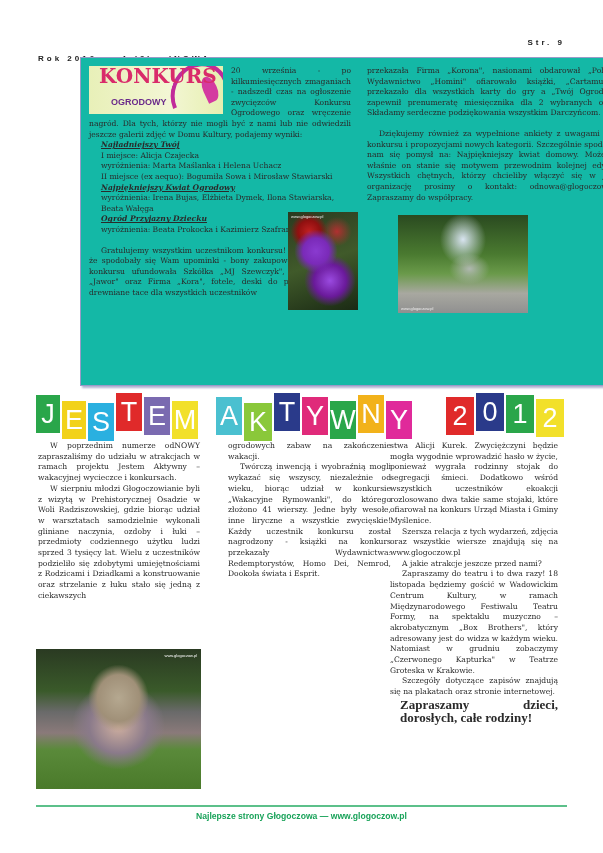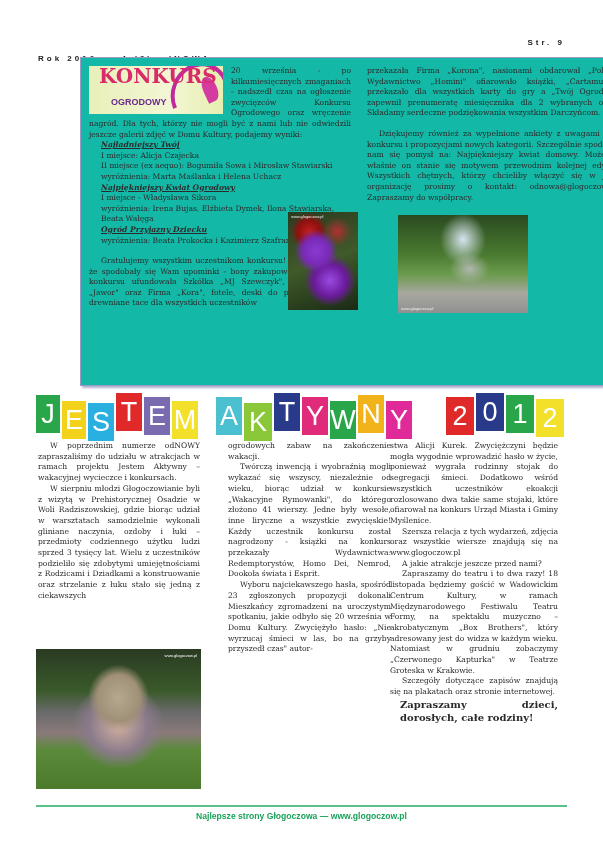--- a/index.html
+++ b/index.html
@@ -27,21 +27,21 @@
   .tile{position:absolute;top:0;height:38px;font-family:"Liberation Sans",sans-serif;color:#fff;font-size:27px;text-align:center;line-height:38px;}
   .cols{position:absolute;top:441px;font-size:7.6px;line-height:10.7px;}
   .colA{left:38px;width:162px;}
   .colB{left:228px;width:163px;}
   .colC{left:390px;width:168px;}
   .photo{position:absolute;left:36px;top:649px;width:165px;height:140px;background:
     radial-gradient(ellipse at 50% 35%,#b5a890 0,#a09078 18%,transparent 26%),
     radial-gradient(ellipse at 50% 55%,#d0b0a0 0,#8a7a8a 25%,transparent 40%),
     linear-gradient(180deg,#2a3a22 0,#3a5a2a 30%,#6a6a6a 45%,#8a7a7a 60%,#5a8a3a 72%,#4a7a2a 100%);}
   .photo .wm{right:4px;top:4px;color:#fff;}
-  .bstrong{font-weight:bold;font-size:10px;line-height:13px;padding-left:10px;}
+  .bstrong{font-weight:bold;font-size:13px;line-height:13px;padding-left:10px;font-family:Liberation Serif, serif;}
   .footline{position:absolute;left:36px;top:805px;width:531px;height:2px;background:#5cc08a;}
   .foot{position:absolute;left:0;width:603px;top:811px;text-align:center;font-family:"Liberation Sans",sans-serif;font-weight:bold;font-size:8.6px;color:#1aa35a;}
 </style>
 </head>
 <body>
 
 <div class="hdr">
   <span class="l">Rok 2012 nr 4 (9) odNOWA</span>
   <span class="r">Str. 9</span>
 </div>
@@ -50,24 +50,23 @@
   <div class="c1 txt">
     <div class="logo">
       <div class="sw"></div>
       <div class="lf"></div>
       <div class="k">KONKURS</div>
       <div class="o">OGRODOWY</div>
     </div>
     <p class="p">20 września - po kilkumiesięcznych zmaganiach - nadszedł czas na ogłoszenie zwycięzców Konkursu Ogrodowego oraz wręczenie nagród. Dla tych, którzy nie mogli być z nami lub nie odwiedzili jeszcze galerii zdjęć w Domu Kultury, podajemy wyniki:</p>
     <div class="cat">Najładniejszy Twój</div>
     <div class="sub">I miejsce: Alicja Czajecka</div>
+    <div class="sub">wyróżnienia: Marta Maślanka i Helena Uchacz</div>
     <div class="sub">II miejsce (ex aequo): Bogumiła Sowa i Mirosław Stawiarski</div>
-    <div class="sub">wyróżnienia: Marta Maślanka i Helena Uchacz</div>
     <div class="cat">Najpiękniejszy Kwiat Ogrodowy</div>
-    <div class="sub">I miejsce - Władysława Sikora</div>
     <div class="sub">wyróżnienia: Irena Bujas, Elżbieta Dymek, Ilona Stawiarska, Beata Wałęga</div>
     <div class="cat">Ogród Przyjazny Dziecku</div>
     <div class="sub">wyróżnienia: Beata Prokocka i Kazimierz Szafraniec</div>
     <p class="p ind" style="margin-top:10px">Gratulujemy wszystkim uczestnikom konkursu! Mamy nadzieję, że spodobały się Wam upominki - bony zakupowe dla laureatów konkursu ufundowała Szkółka „MJ Szewczyk", Szkółka „Gaj", „Jawor" oraz Firma „Kora", fotele, deski do prasowania oraz drewniane tace dla wszystkich uczestników</p>
   </div>
   <div class="c2 txt" style="top:8px">
     <p class="p">przekazała Firma „Korona", nasionami obdarował „Polan", Wydawnictwo „Homini" ofiarowało książki, „Cartamundi" przekazało dla wszystkich karty do gry a „Twój Ogrodnik" zapewnił prenumeratę miesięcznika dla 2 wybranych osób. Składamy serdeczne podziękowania wszystkim Darczyńcom.</p>
     <p class="p ind" style="margin-top:10px">Dziękujemy również za wypełnione ankiety z uwagami dot. konkursu i propozycjami nowych kategorii. Szczególnie spodobał nam się pomysł na: Najpiękniejszy kwiat domowy. Może to właśnie on stanie się motywem przewodnim kolejnej edycji? Wszystkich chętnych, którzy chcieliby włączyć się w jego organizację prosimy o kontakt: odnowa@glogoczow.pl. Zapraszamy do współpracy.</p>
   </div>
 </div>
@@ -102,21 +101,20 @@
   <p class="p ind">W poprzednim numerze odNOWY zapraszaliśmy do udziału w atrakcjach w ramach projektu Jestem Aktywny – wakacyjnej wycieczce i konkursach.</p>
   <p class="p ind">W sierpniu młodzi Głogoczowianie byli z wizytą w Prehistorycznej Osadzie w Woli Radziszowskiej, gdzie biorąc udział w warsztatach samodzielnie wykonali gliniane naczynia, ozdoby i łuki – przedmioty codziennego użytku ludzi sprzed 3 tysięcy lat. Wielu z uczestników podzieliło się zdobytymi umiejętnościami z Rodzicami i Dziadkami a konstruowanie oraz strzelanie z łuku stało się jedną z ciekawszych</p>
 </div>
 <div class="photo">
     <span class="wm">www.glogoczow.pl</span>
   </div>
 
 <div class="cols colB">
   <p class="p">ogrodowych zabaw na zakończenie wakacji.</p>
   <p class="p ind">Twórczą inwencją i wyobraźnią mogli wykazać się wszyscy, niezależnie od wieku, biorąc udział w konkursie „Wakacyjne Rymowanki", do którego złożono 41 wierszy. Jedne były wesołe, inne liryczne a wszystkie zwycięskie! Każdy uczestnik konkursu został nagrodzony - książki na konkurs przekazały Wydawnictwa: Redemptorystów, Homo Dei, Nemrod, Dookoła świata i Esprit.</p>
-  <p class="p ind" style="padding-left:0">Wyboru najciekawszego hasła, spośród 23 zgłoszonych propozycji dokonali Mieszkańcy zgromadzeni na uroczystym spotkaniu, jakie odbyło się 20 września w Domu Kultury. Zwyciężyło hasło: „Nie wyrzucaj śmieci w las, bo na grzyby przyszedł czas" autor-</p>
 </div>
 
 <div class="cols colC">
   <p class="p">stwa Alicji Kurek. Zwyciężczyni będzie mogła wygodnie wprowadzić hasło w życie, ponieważ wygrała rodzinny stojak do segregacji śmieci. Dodatkowo wśród wszystkich uczestników ekoakcji rozlosowano dwa takie same stojaki, które ofiarował na konkurs Urząd Miasta i Gminy Myślenice.</p>
   <p class="p ind">Szersza relacja z tych wydarzeń, zdjęcia oraz wszystkie wiersze znajdują się na www.glogoczow.pl</p>
   <p class="p ind">A jakie atrakcje jeszcze przed nami?</p>
   <p class="p ind">Zapraszamy do teatru i to dwa razy! 18 listopada będziemy gościć w Wadowickim Centrum Kultury, w ramach Międzynarodowego Festiwalu Teatru Formy, na spektaklu muzyczno – akrobatycznym „Box Brothers", który adresowany jest do widza w każdym wieku. Natomiast w grudniu zobaczymy „Czerwonego Kapturka" w Teatrze Groteska w Krakowie.</p>
   <p class="p ind">Szczegóły dotyczące zapisów znajdują się na plakatach oraz stronie internetowej.</p>
   <p class="p bstrong">Zapraszamy dzieci, dorosłych, całe rodziny!</p>
 </div>

